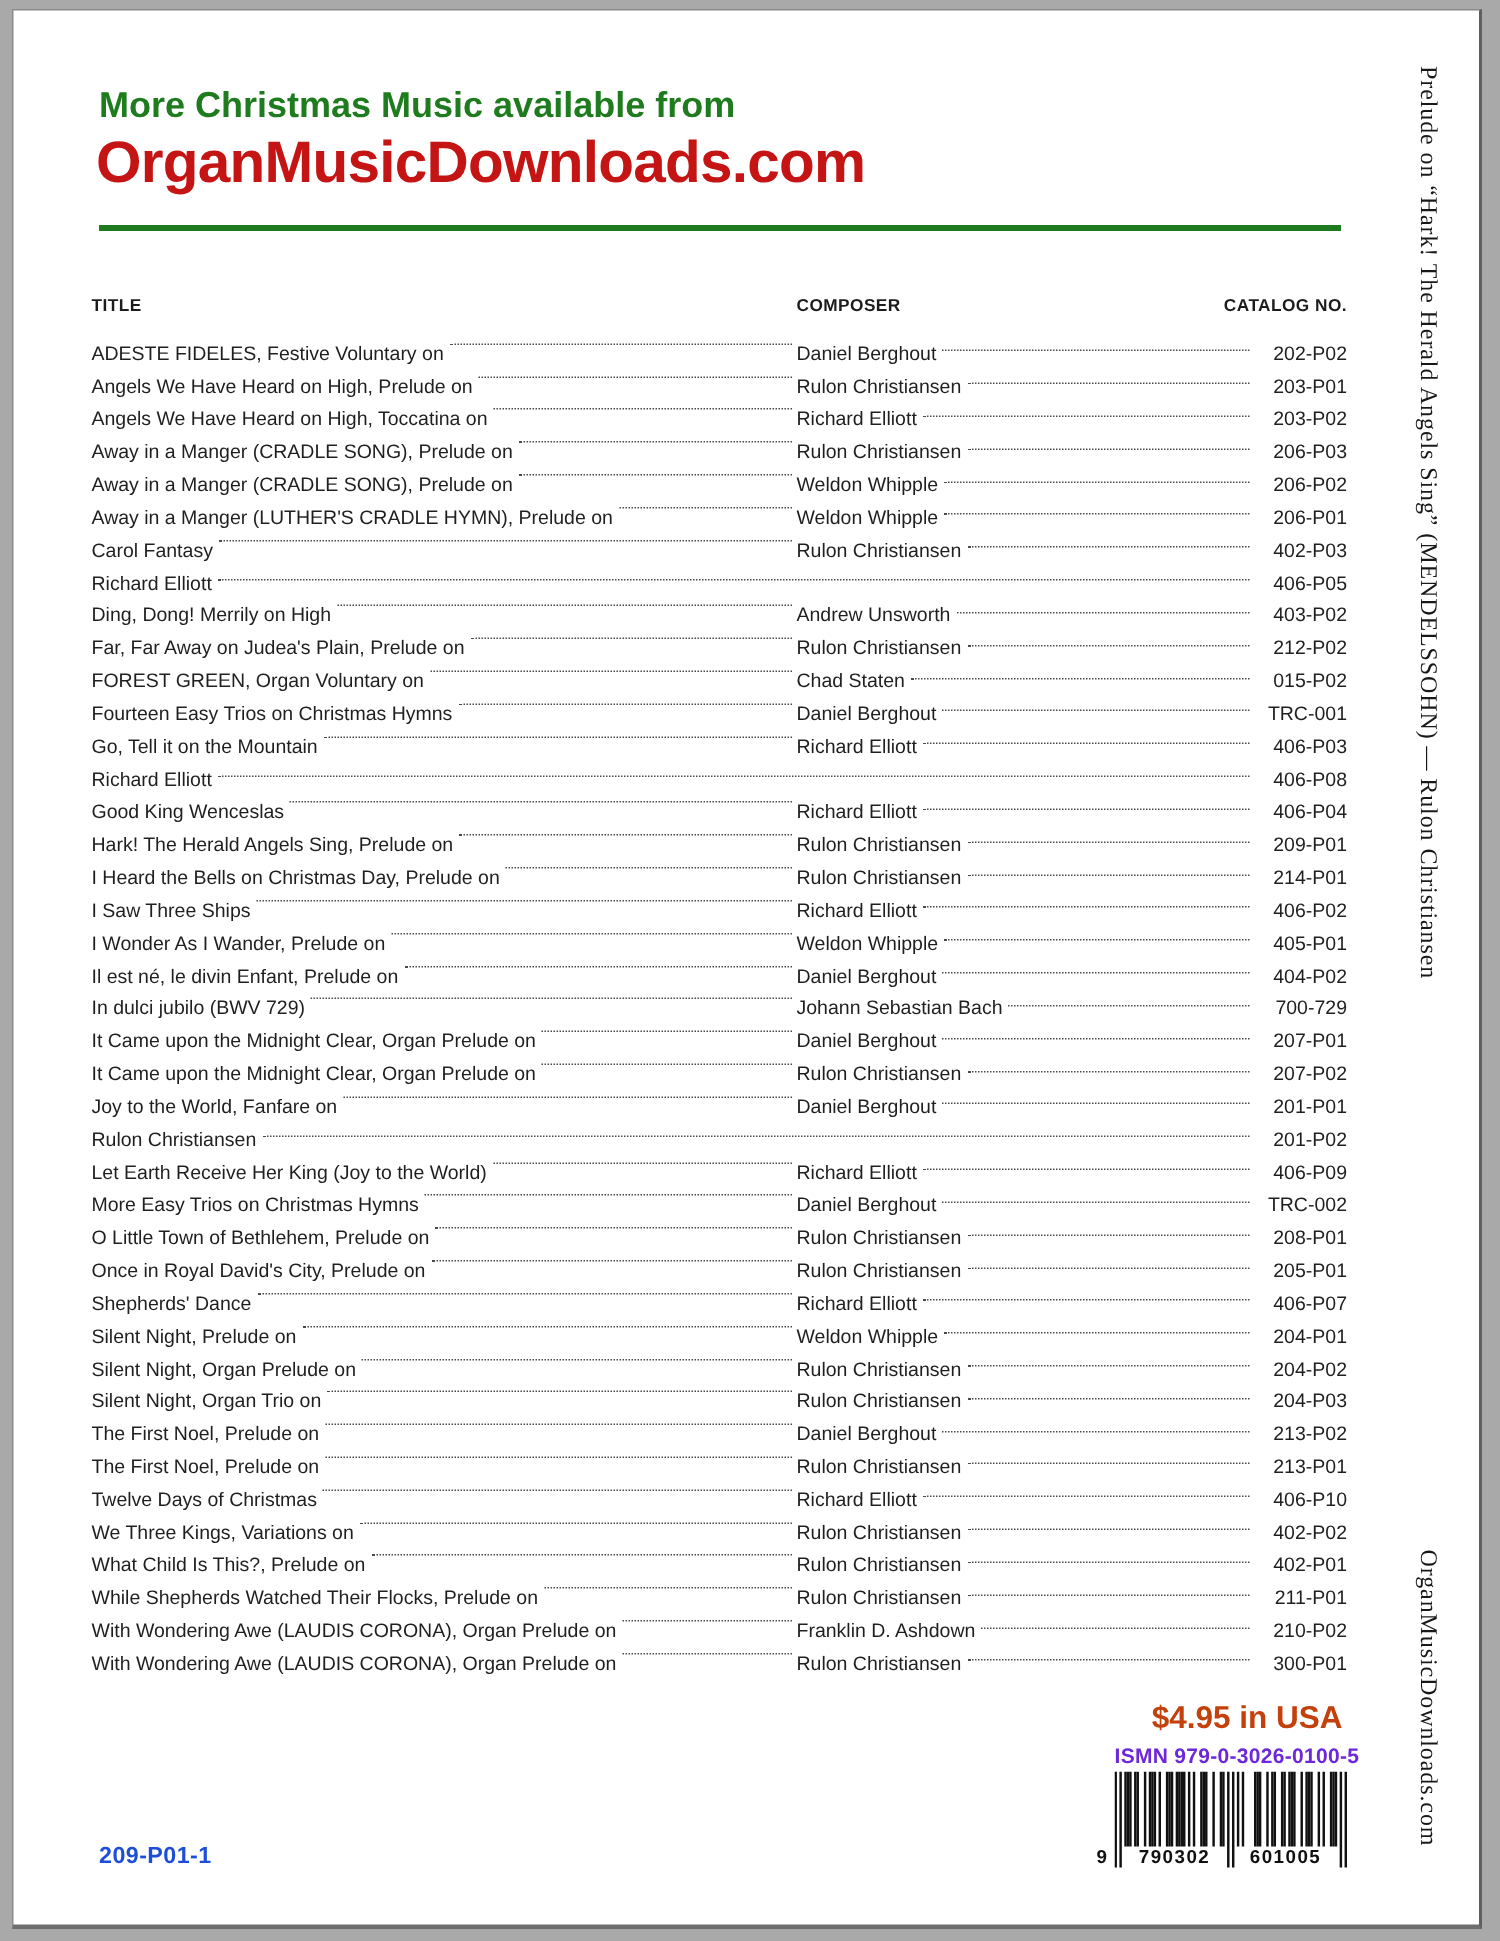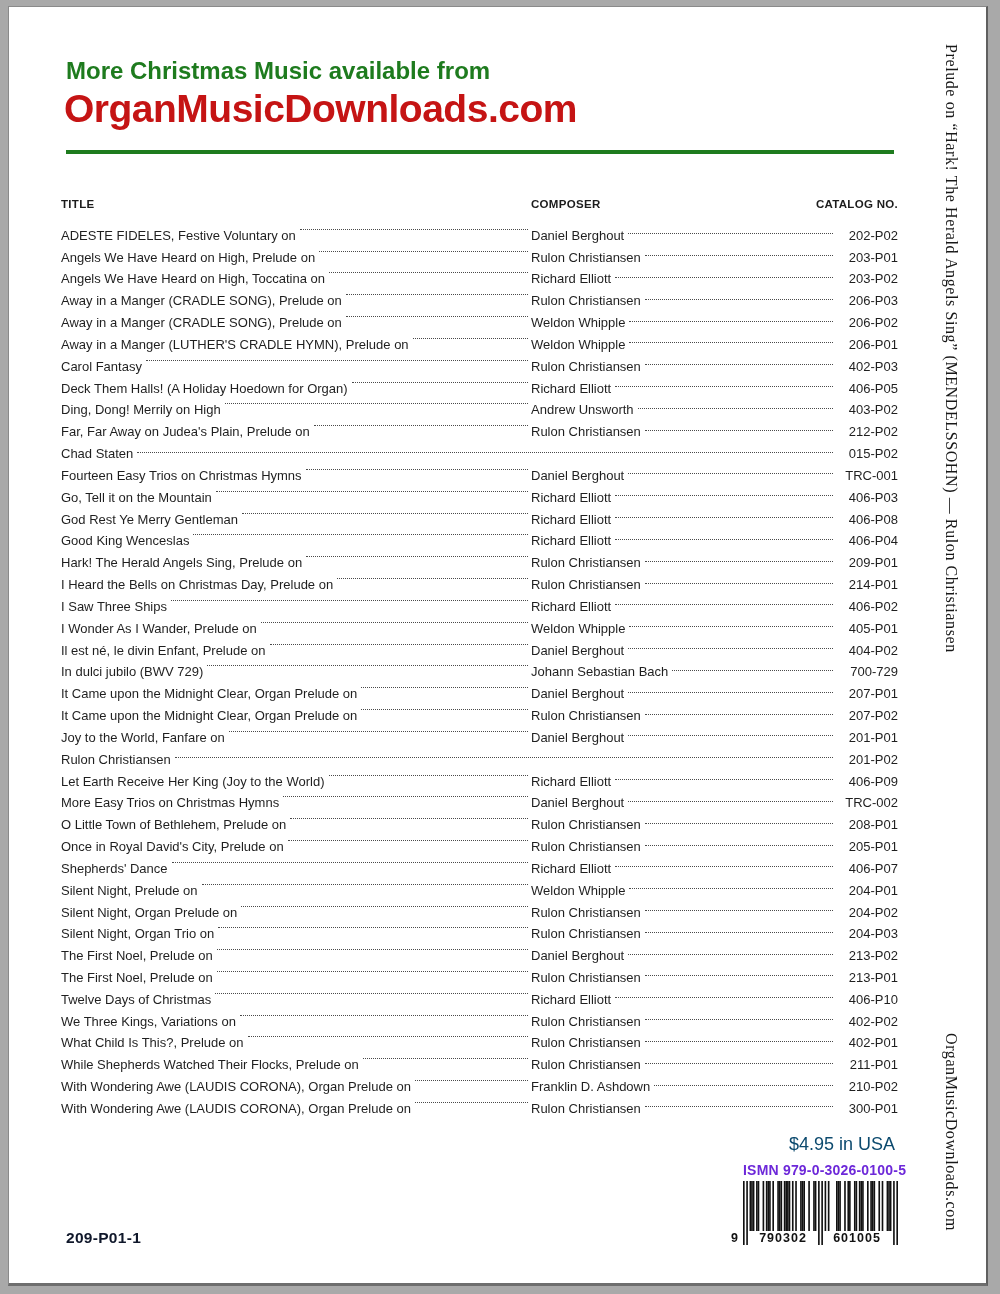--- a/index.html
+++ b/index.html
@@ -56,42 +56,42 @@
   .cell-catalog{width:62px;text-align:right;padding-bottom:3px;line-height:1;white-space:nowrap;}
   .row .t{white-space:nowrap;padding-bottom:3px;line-height:1;}
   .leader{
     flex:1;min-width:8px;
     border-bottom:1.6px dotted #4a4a4a;
     margin:0 3px 6px 4px;
   }
   
   .price{
     position:absolute;right:91px;top:1127px;
-    font-size:18px;color:#0c4a6e;
+    font-size:21px;color:#c2410c;font-weight:bold;
   }
   .barcode-block{
     position:absolute;left:734px;top:1155px;width:155px;
   }
   .ismn{
     font-size:14px;font-weight:bold;color:#6d28d9;
     text-align:center;white-space:nowrap;letter-spacing:0.2px;
     margin-bottom:3px;
   }
   .bars{position:relative;width:155px;height:68px;}
   .bars svg{display:block;}
   .bc-digit{
     position:absolute;font-size:12.5px;font-weight:600;color:#111;
     top:51px;line-height:1;
   }
   .bc-left{left:-12px;}
   .bc-mid{left:10px;width:60px;text-align:center;letter-spacing:1px;}
   .bc-right{left:84px;width:60px;text-align:center;letter-spacing:1px;}
   .plate{
     position:absolute;left:57px;top:1222px;
-    font-size:15.5px;font-weight:600;color:#0f172a;letter-spacing:0.3px;
+    font-size:15.5px;font-weight:600;color:#1d4ed8;letter-spacing:0.3px;
   }
   
   .side-top,.side-bottom{
     position:absolute;left:933px;
     writing-mode:vertical-rl;
     font-family:"Liberation Serif", serif;
     font-size:16px;color:#181818;
     letter-spacing:0.6px;white-space:nowrap;
   }
   .side-top{top:37px;}
@@ -191,24 +191,20 @@
         <span class="leader"></span>
       </div>
       <div class="cell-composer">
         <span class="t">Rulon Christiansen</span>
         <span class="leader"></span>
       </div>
       <div class="cell-catalog">402-P03</div>
     </div>
 
     <div class="row">
-      <div class="cell-title">
-        <span class="t">Deck Them Halls! (A Holiday Hoedown for Organ)</span>
-        <span class="leader"></span>
-      </div>
       <div class="cell-composer">
         <span class="t">Richard Elliott</span>
         <span class="leader"></span>
       </div>
       <div class="cell-catalog">406-P05</div>
     </div>
 
     <div class="row">
       <div class="cell-title">
         <span class="t">Ding, Dong! Merrily on High</span>
@@ -227,20 +223,24 @@
         <span class="leader"></span>
       </div>
       <div class="cell-composer">
         <span class="t">Rulon Christiansen</span>
         <span class="leader"></span>
       </div>
       <div class="cell-catalog">212-P02</div>
     </div>
 
     <div class="row">
+      <div class="cell-title">
+        <span class="t">FOREST GREEN, Organ Voluntary on</span>
+        <span class="leader"></span>
+      </div>
       <div class="cell-composer">
         <span class="t">Chad Staten</span>
         <span class="leader"></span>
       </div>
       <div class="cell-catalog">015-P02</div>
     </div>
 
     <div class="row">
       <div class="cell-title">
         <span class="t">Fourteen Easy Trios on Christmas Hymns</span>
@@ -259,24 +259,20 @@
         <span class="leader"></span>
       </div>
       <div class="cell-composer">
         <span class="t">Richard Elliott</span>
         <span class="leader"></span>
       </div>
       <div class="cell-catalog">406-P03</div>
     </div>
 
     <div class="row">
-      <div class="cell-title">
-        <span class="t">God Rest Ye Merry Gentleman</span>
-        <span class="leader"></span>
-      </div>
       <div class="cell-composer">
         <span class="t">Richard Elliott</span>
         <span class="leader"></span>
       </div>
       <div class="cell-catalog">406-P08</div>
     </div>
 
     <div class="row">
       <div class="cell-title">
         <span class="t">Good King Wenceslas</span>

